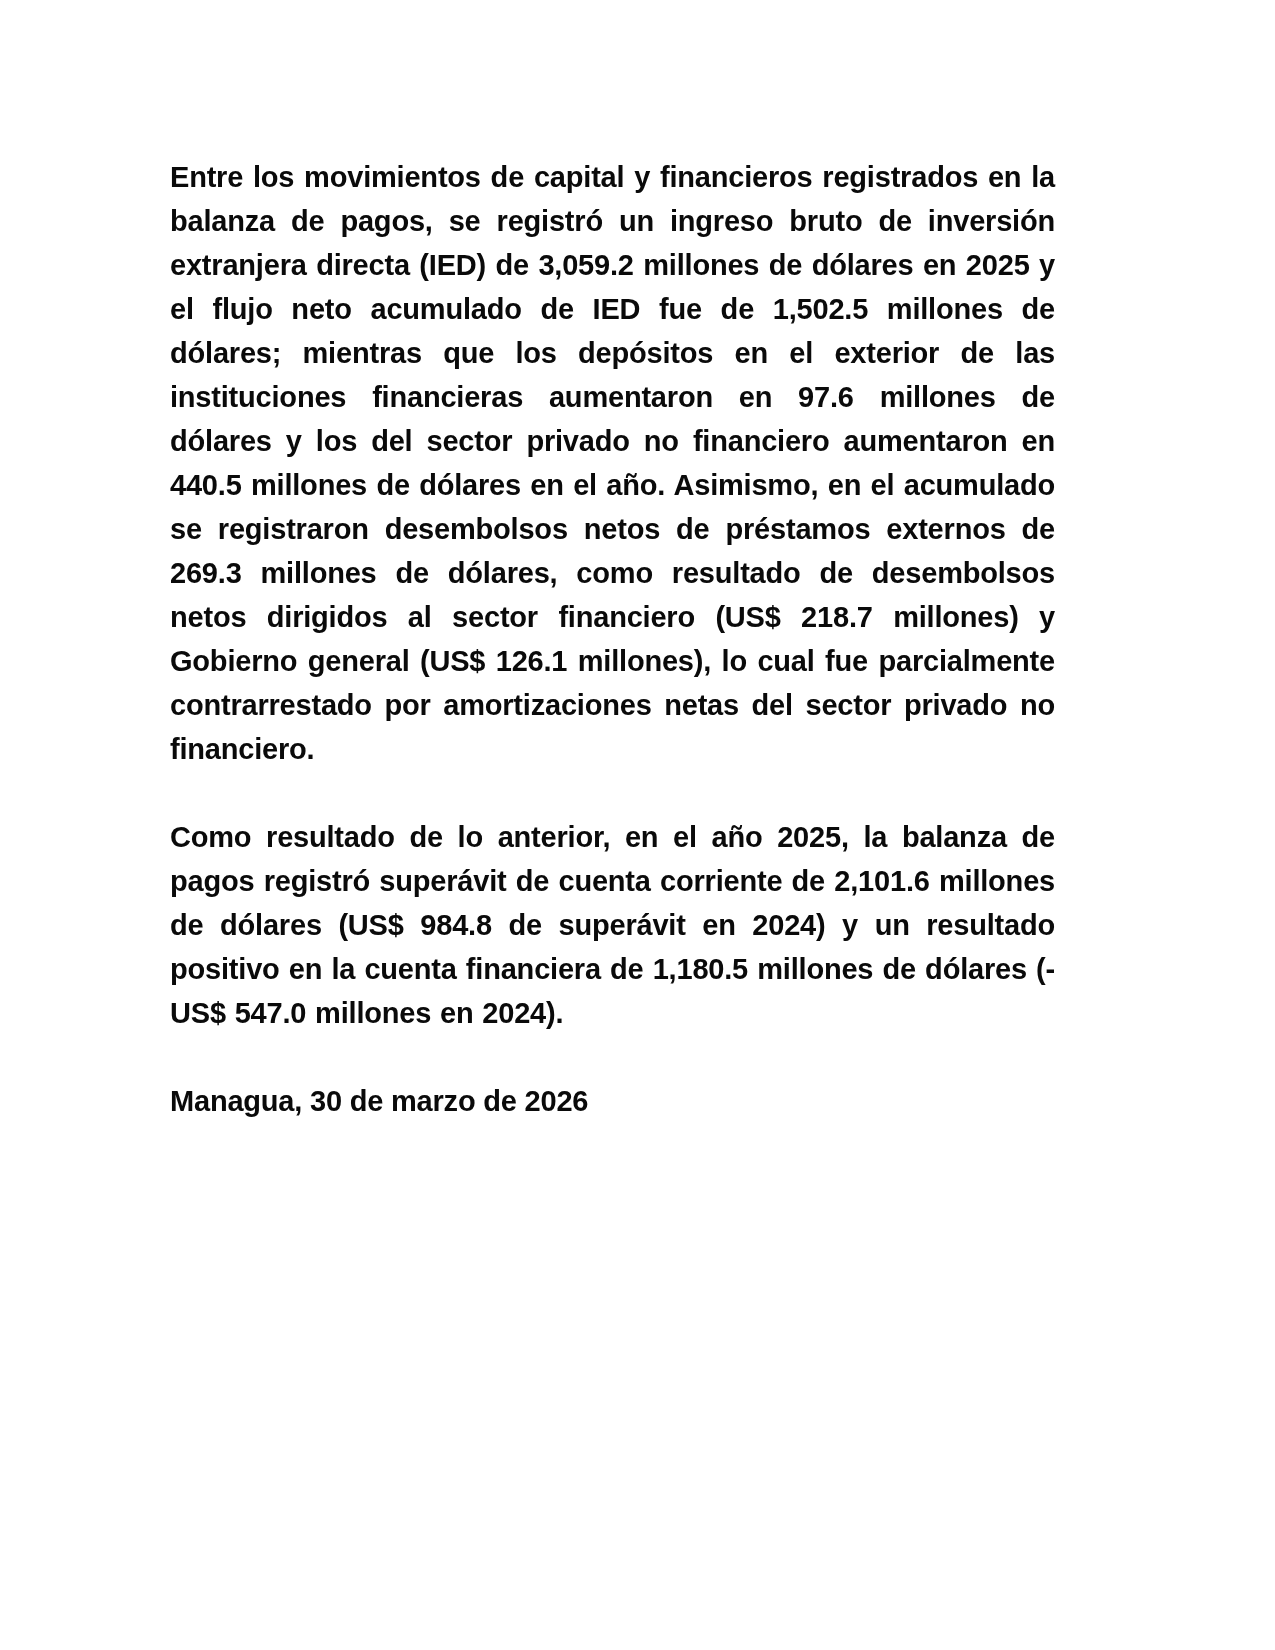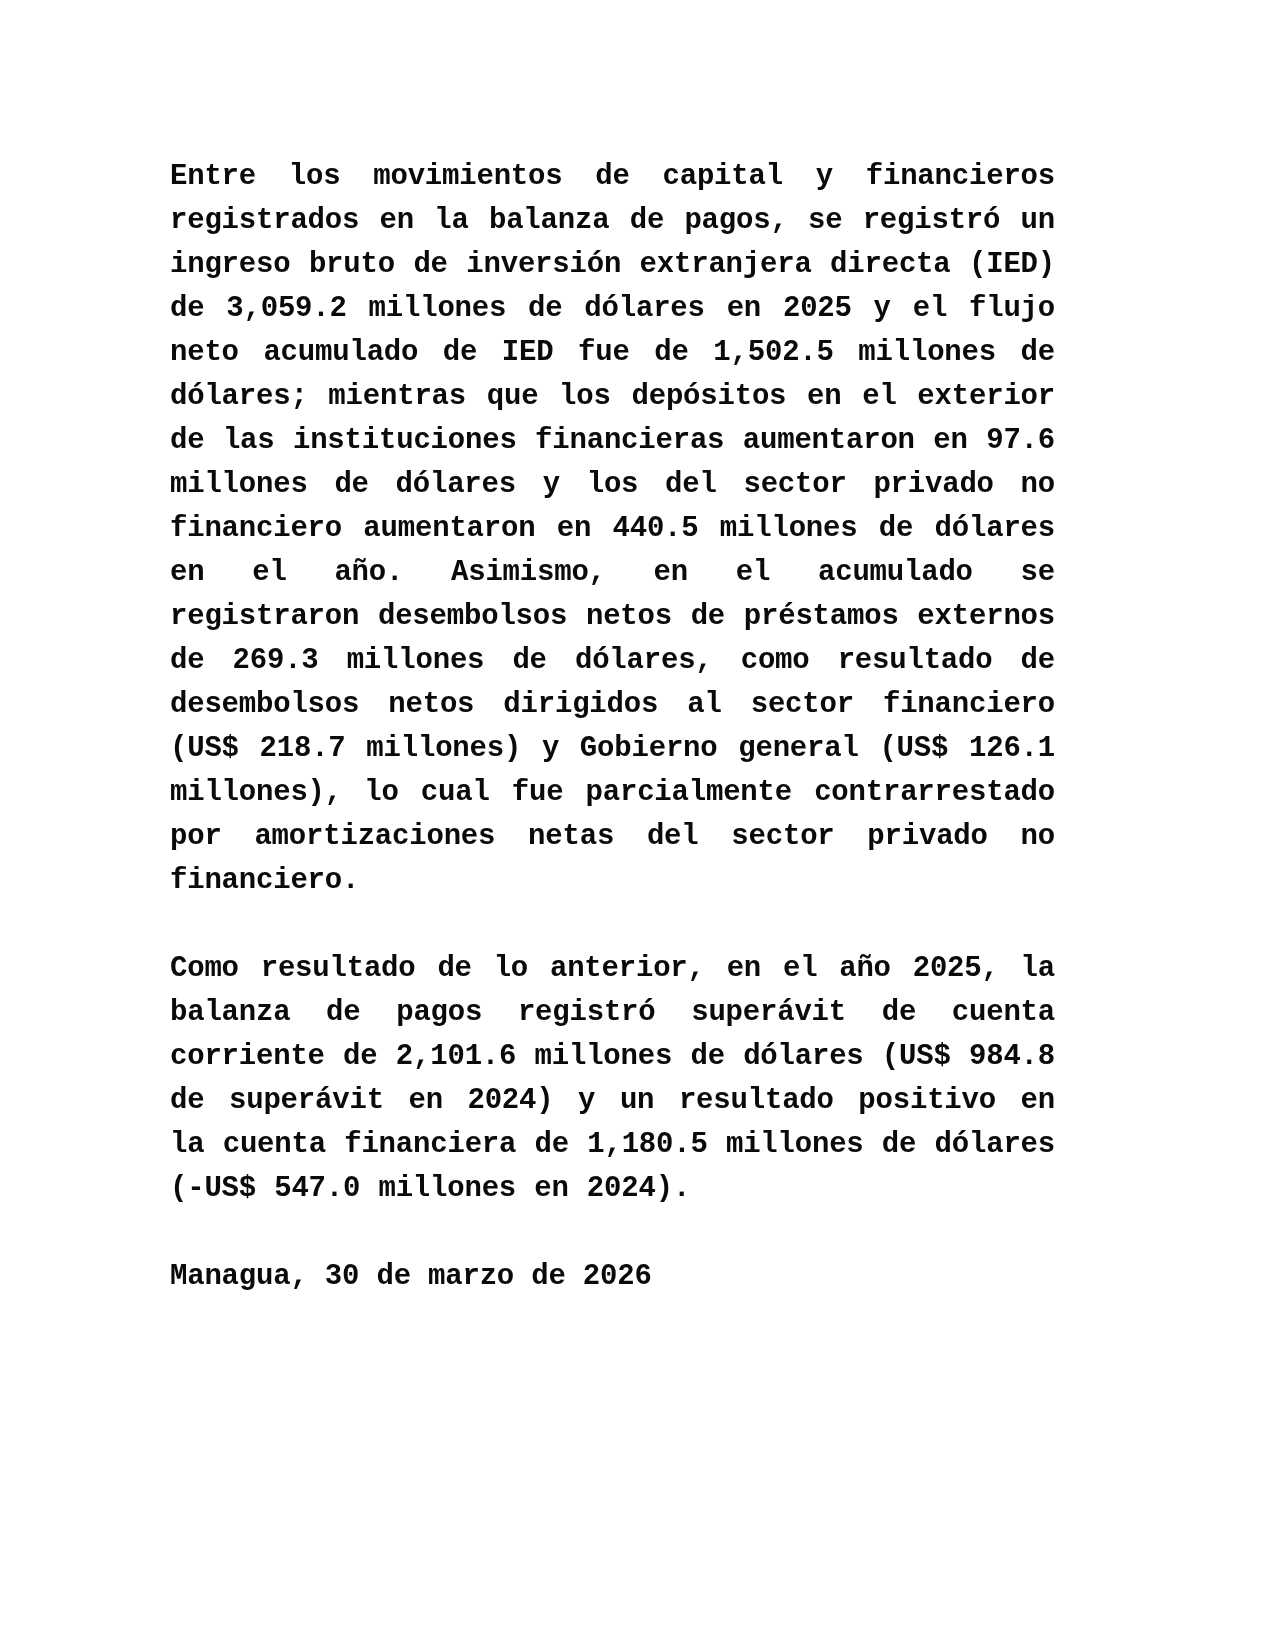--- a/index.html
+++ b/index.html
@@ -24,21 +24,20 @@
     background: #ffffff;
     overflow: hidden;
   }
 
   .text-block {
     position: absolute;
     top: 155px;
     left: 170px;
     width: 885px;
     color: #0a0a0a;
-    font-family: Liberation Mono, monospace;
   }
 
   .para {
     font-weight: 700;
     font-size: 29px;
     line-height: 44px;
     text-align: justify;
     text-justify: inter-word;
     letter-spacing: -0.2px;
     margin-bottom: 44px;

